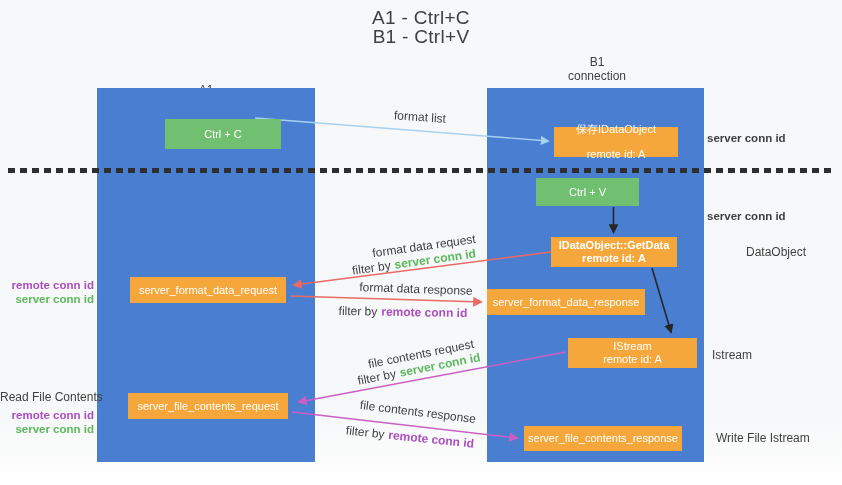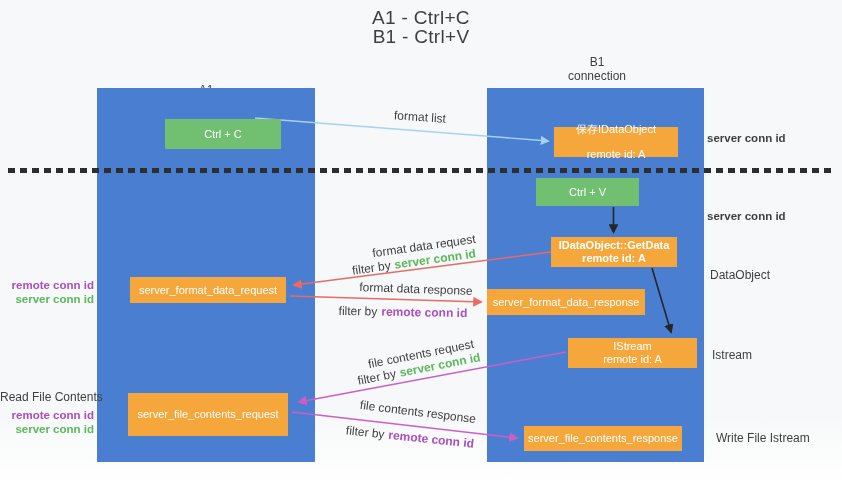--- a/index.html
+++ b/index.html
@@ -117,21 +117,21 @@
   <div class="node orange" style="left:130px;top:277px;width:156px;height:26px;">
     <span>server_format_data_request</span>
   </div>
   <div class="node orange" style="left:487px;top:289px;width:158px;height:26px;">
     <span>server_format_data_response</span>
   </div>
   <div class="node orange" style="left:568px;top:338px;width:129px;height:30px;">
     <span>IStream</span>
     <span>remote id: A</span>
   </div>
-  <div class="node orange" style="left:128px;top:393px;width:160px;height:43px;">
+  <div class="node orange" style="left:128px;top:393px;width:160px;height:26px;">
     <span>server_file_contents_request</span>
   </div>
   <div class="node orange" style="left:524px;top:426px;width:158px;height:25px;">
     <span>server_file_contents_response</span>
   </div>
 
   <div class="elabel" style="left:420px;top:117px;--rot:4deg;">format list</div>
 
   <div class="elabel" style="left:424px;top:246px;--rot:-8deg;">format data request</div>
   <div class="elabel" style="left:414px;top:262px;--rot:-8deg;">
@@ -148,21 +148,21 @@
     <span>filter by</span><span class="id-green">server conn id</span>
   </div>
 
   <div class="elabel" style="left:418px;top:412px;--rot:7deg;">file contents response</div>
   <div class="elabel" style="left:410px;top:437px;--rot:6deg;">
     <span>filter by</span><span class="id-purple">remote conn id</span>
   </div>
 
   <div class="side id-green" style="left:707px;top:132px;">server conn id</div>
   <div class="side id-green" style="left:707px;top:210px;">server conn id</div>
-  <div class="side" style="left:710px;top:245px;margin-top:23px;">DataObject</div>
+  <div class="side" style="left:746px;top:245px;">DataObject</div>
   <div class="side" style="left:712px;top:348px;">Istream</div>
   <div class="side" style="left:716px;top:431px;">Write File Istream</div>
 
   <div class="left-block" style="top:278px;">
     <div class="id-purple">remote conn id</div>
     <div class="id-green">server conn id</div>
   </div>
   <div class="left-block" style="top:390px;">
     <div class="plain">Read File Contents</div>
     <div class="id-purple">remote conn id</div>

